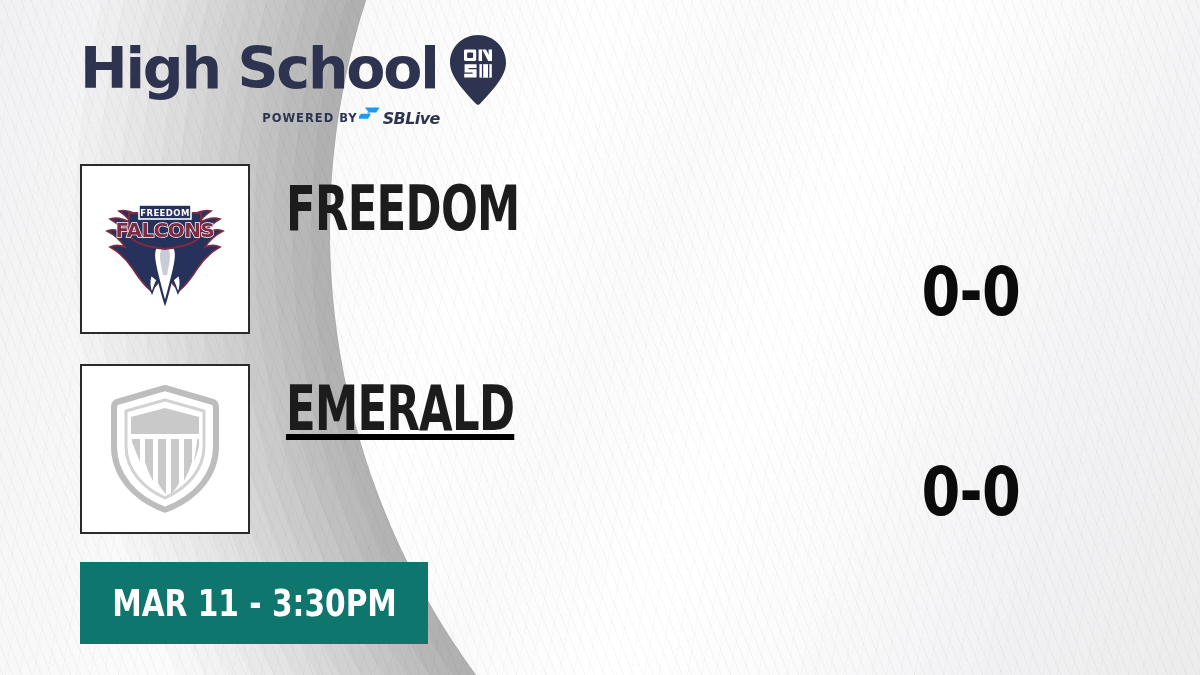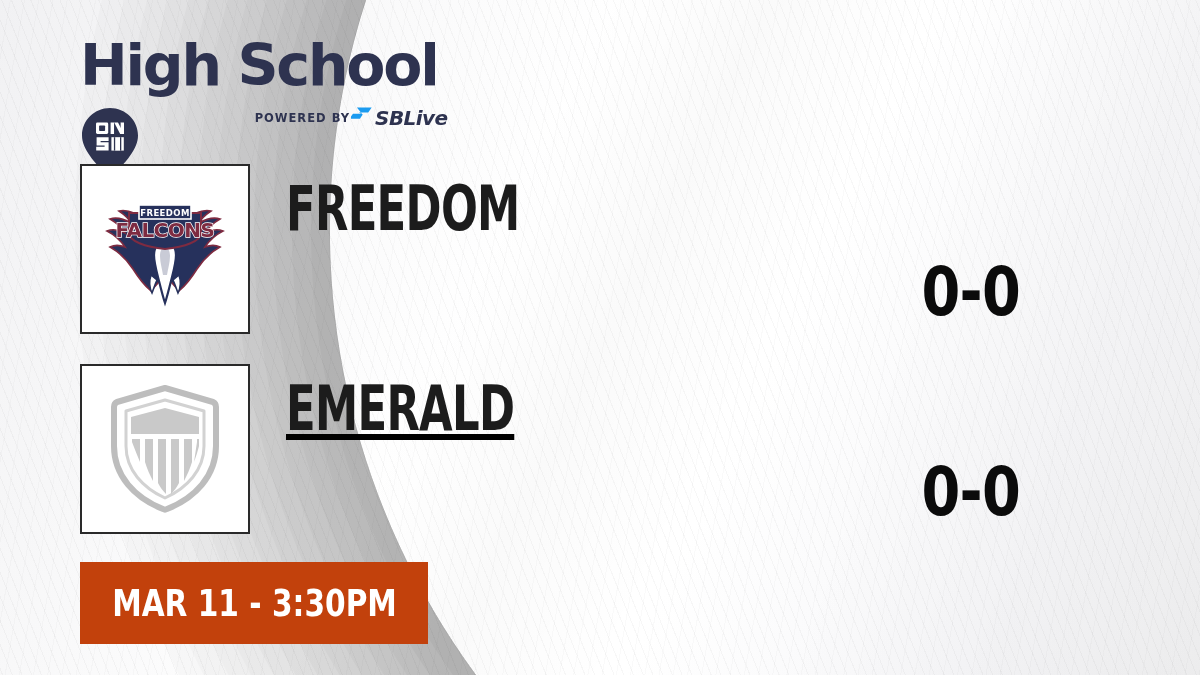--- a/index.html
+++ b/index.html
@@ -128,24 +128,23 @@
   
   .brand {
     position: absolute;
     left: 80px;
     top: 36px;
     width: 430px;
     height: 100px;
   }
   .brand-row {
     display: flex;
-    align-items: flex-start;
+    align-items: center;
     gap: 10px;
     height: 64px;
-    flex-direction: column;
   }
   .brand-wordmark {
     font-family: "DejaVu Sans", sans-serif;
     font-weight: 700;
     font-size: 57px;
     line-height: 58px;
     letter-spacing: -2.2px;
     color: #2e3350;
     white-space: nowrap;
   }
@@ -176,21 +175,21 @@
   .sblive-mark {
     display: flex;
     align-items: center;
     gap: 2px;
   }
   .sblive-bolt { display: block; }
   .sblive-text {
     font-family: "DejaVu Sans", sans-serif;
     font-weight: 700;
     font-style: italic;
-    font-size: 20px;
+    font-size: 16px;
     letter-spacing: -0.6px;
     color: #2e3350;
     text-align: right;
   }
   .sblive-text .lower { text-transform: lowercase; }
 
   
   .team-row {
     position: absolute;
     left: 80px;
@@ -254,21 +253,21 @@
     position: absolute;
     left: 80px;
     top: 562px;
     width: 838px;
     height: 82px;
     display: flex;
     align-items: stretch;
     box-sizing: border-box;
   }
   .footer-date {
-    background: #c2410c;
+    background: #0f766e;
     color: #ffffff;
     width: 348px;
     flex: 0 0 auto;
     display: flex;
     align-items: center;
     justify-content: center;
   }
   .footer-date-text {
     font-family: "DejaVu Sans", sans-serif;
     font-weight: 700;

